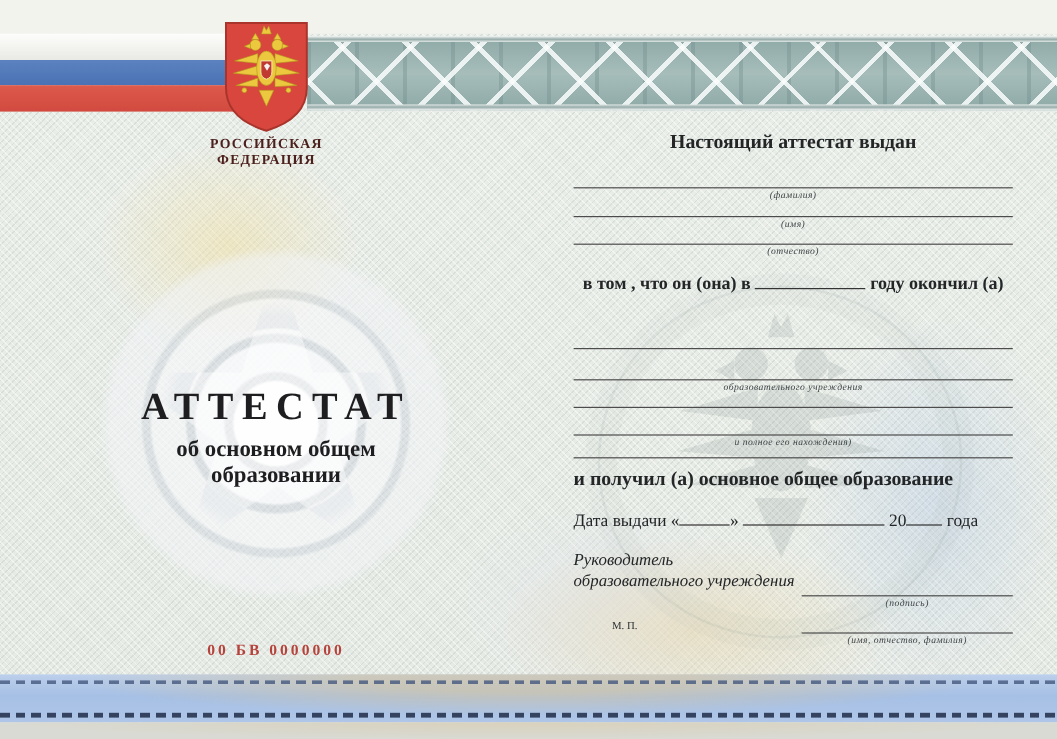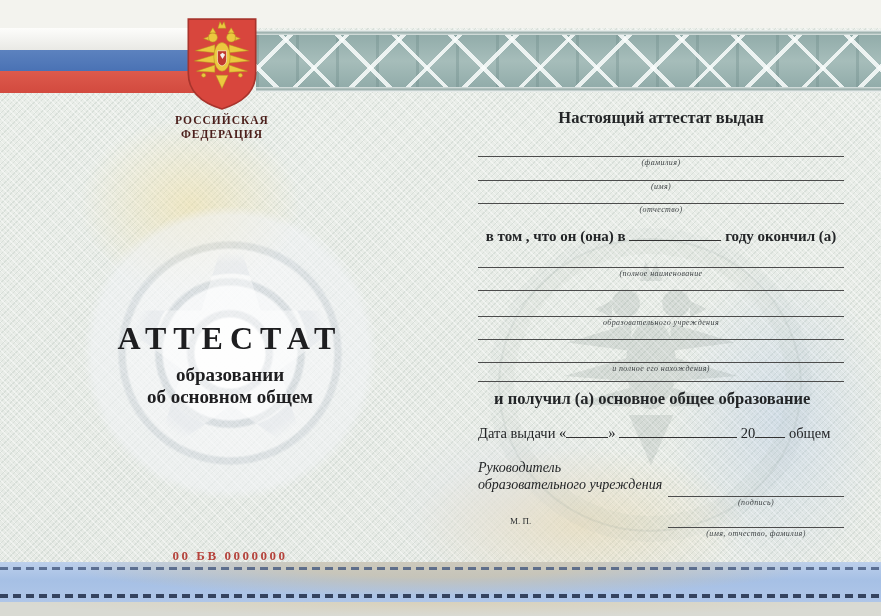--- a/index.html
+++ b/index.html
@@ -64,28 +64,28 @@
   .wm{left:543px;top:242px;width:216px;height:268px;opacity:.13;}
   .wm-ring{left:498px;top:238px;width:300px;height:290px;border-radius:50%;
     border:2px solid rgba(140,155,150,.18);
     box-shadow:inset 0 0 0 14px rgba(160,175,170,.08), 0 0 0 10px rgba(160,175,170,.06);}
   
   .doc-title{left:55px;top:320px;width:350px;text-align:center;
     font-size:32px;font-weight:bold;letter-spacing:7px;color:#1e1e20;}
   .doc-sub{left:55px;top:364px;width:350px;text-align:center;
     font-size:19px;font-weight:bold;color:#1e1e20;line-height:22px;}
   .serial{left:55px;top:534px;width:350px;text-align:center;
-    font-size:13px;font-weight:bold;letter-spacing:2.5px;color:#b5433c;margin-top:14px;}
+    font-size:13px;font-weight:bold;letter-spacing:2.5px;color:#b5433c;}
   
   .hdr{left:478px;top:108px;width:366px;text-align:center;font-size:16.5px;font-weight:bold;}
   .fline{border-top:1px solid #4c4c4c;text-align:center;font-style:italic;}
   .fline .lbl{font-size:8px;color:#3e4345;letter-spacing:.4px;padding-top:1px;}
   .statement{left:478px;top:227px;width:366px;text-align:center;font-size:15px;font-weight:bold;white-space:nowrap;}
   .blank{display:inline-block;border-bottom:1px solid #333;height:13px;vertical-align:baseline;}
-  .received{left:478px;top:389px;width:380px;font-size:16.5px;font-weight:bold;margin-left:16px;}
+  .received{left:478px;top:389px;width:380px;font-size:16.5px;font-weight:bold;}
   .dateline{left:478px;top:424px;width:380px;font-size:14.5px;white-space:nowrap;}
   .head-sign{left:478px;top:459px;width:250px;font-size:14px;line-height:17px;font-style:italic;}
   .stamp{left:510px;top:516px;font-size:9px;color:#2e3133;}
   .sigline{left:668px;width:176px;}
   .nameline{left:668px;width:176px;}
   
   .bottom-band{left:0;top:562px;width:881px;height:40px;
     background:
       radial-gradient(ellipse at 50% 10%, rgba(216,197,156,.6) 0 22%, rgba(216,197,156,0) 60%),
       linear-gradient(#bccfeb,#a6c0e5 45%,#afc6e8);}
@@ -170,22 +170,22 @@
     </svg>
   </div>
 
   <div class="abs doc-title">АТТЕСТАТ</div>
 
   <div class="abs country">
     <div>РОССИЙСКАЯ</div>
     <div>ФЕДЕРАЦИЯ</div>
   </div>
   <div class="abs doc-sub">
+    <div>об основном общем</div>
     <div>образовании</div>
-    <div>об основном общем</div>
   </div>
 
   <div class="abs serial">00 БВ 0000000</div>
 
   <div class="abs hdr">Настоящий аттестат выдан</div>
 
   <div class="abs fline" style="left:478px;top:156px;width:366px;">
     <div class="lbl">(фамилия)</div>
   </div>
   <div class="abs fline" style="left:478px;top:180px;width:366px;">
@@ -194,23 +194,20 @@
   <div class="abs fline" style="left:478px;top:203px;width:366px;">
     <div class="lbl">(отчество)</div>
   </div>
 
   <div class="abs statement">
     <span>в том , что он (она) в</span>
     <span class="blank" style="width:92px;"></span>
     <span>году окончил (а)</span>
   </div>
 
-  <div class="abs fline" style="left:478px;top:267px;width:366px;">
-    <div class="lbl">(полное наименование</div>
-  </div>
   <div class="abs fline" style="left:478px;top:290px;width:366px;">
     <div class="lbl"></div>
   </div>
   <div class="abs fline" style="left:478px;top:316px;width:366px;">
     <div class="lbl">образовательного учреждения</div>
   </div>
   <div class="abs fline" style="left:478px;top:339px;width:366px;">
     <div class="lbl"></div>
   </div>
   <div class="abs fline" style="left:478px;top:362px;width:366px;">
@@ -219,21 +216,21 @@
   <div class="abs fline" style="left:478px;top:381px;width:366px;">
     <div class="lbl"></div>
   </div>
 
   <div class="abs received">и получил (а) основное общее образование</div>
 
   <div class="abs dateline">
     <span>Дата выдачи «</span><span class="blank" style="width:42px;"></span><span>»</span>
     <span class="blank" style="width:118px;"></span>
     <span>20</span><span class="blank" style="width:30px;"></span>
-    <span>общем</span>
+    <span>года</span>
   </div>
 
   <div class="abs head-sign">
     <div>Руководитель</div>
     <div>образовательного учреждения</div>
   </div>
 
   <div class="abs fline sigline" style="top:496px;">
     <div class="lbl">(подпись)</div>
   </div>

